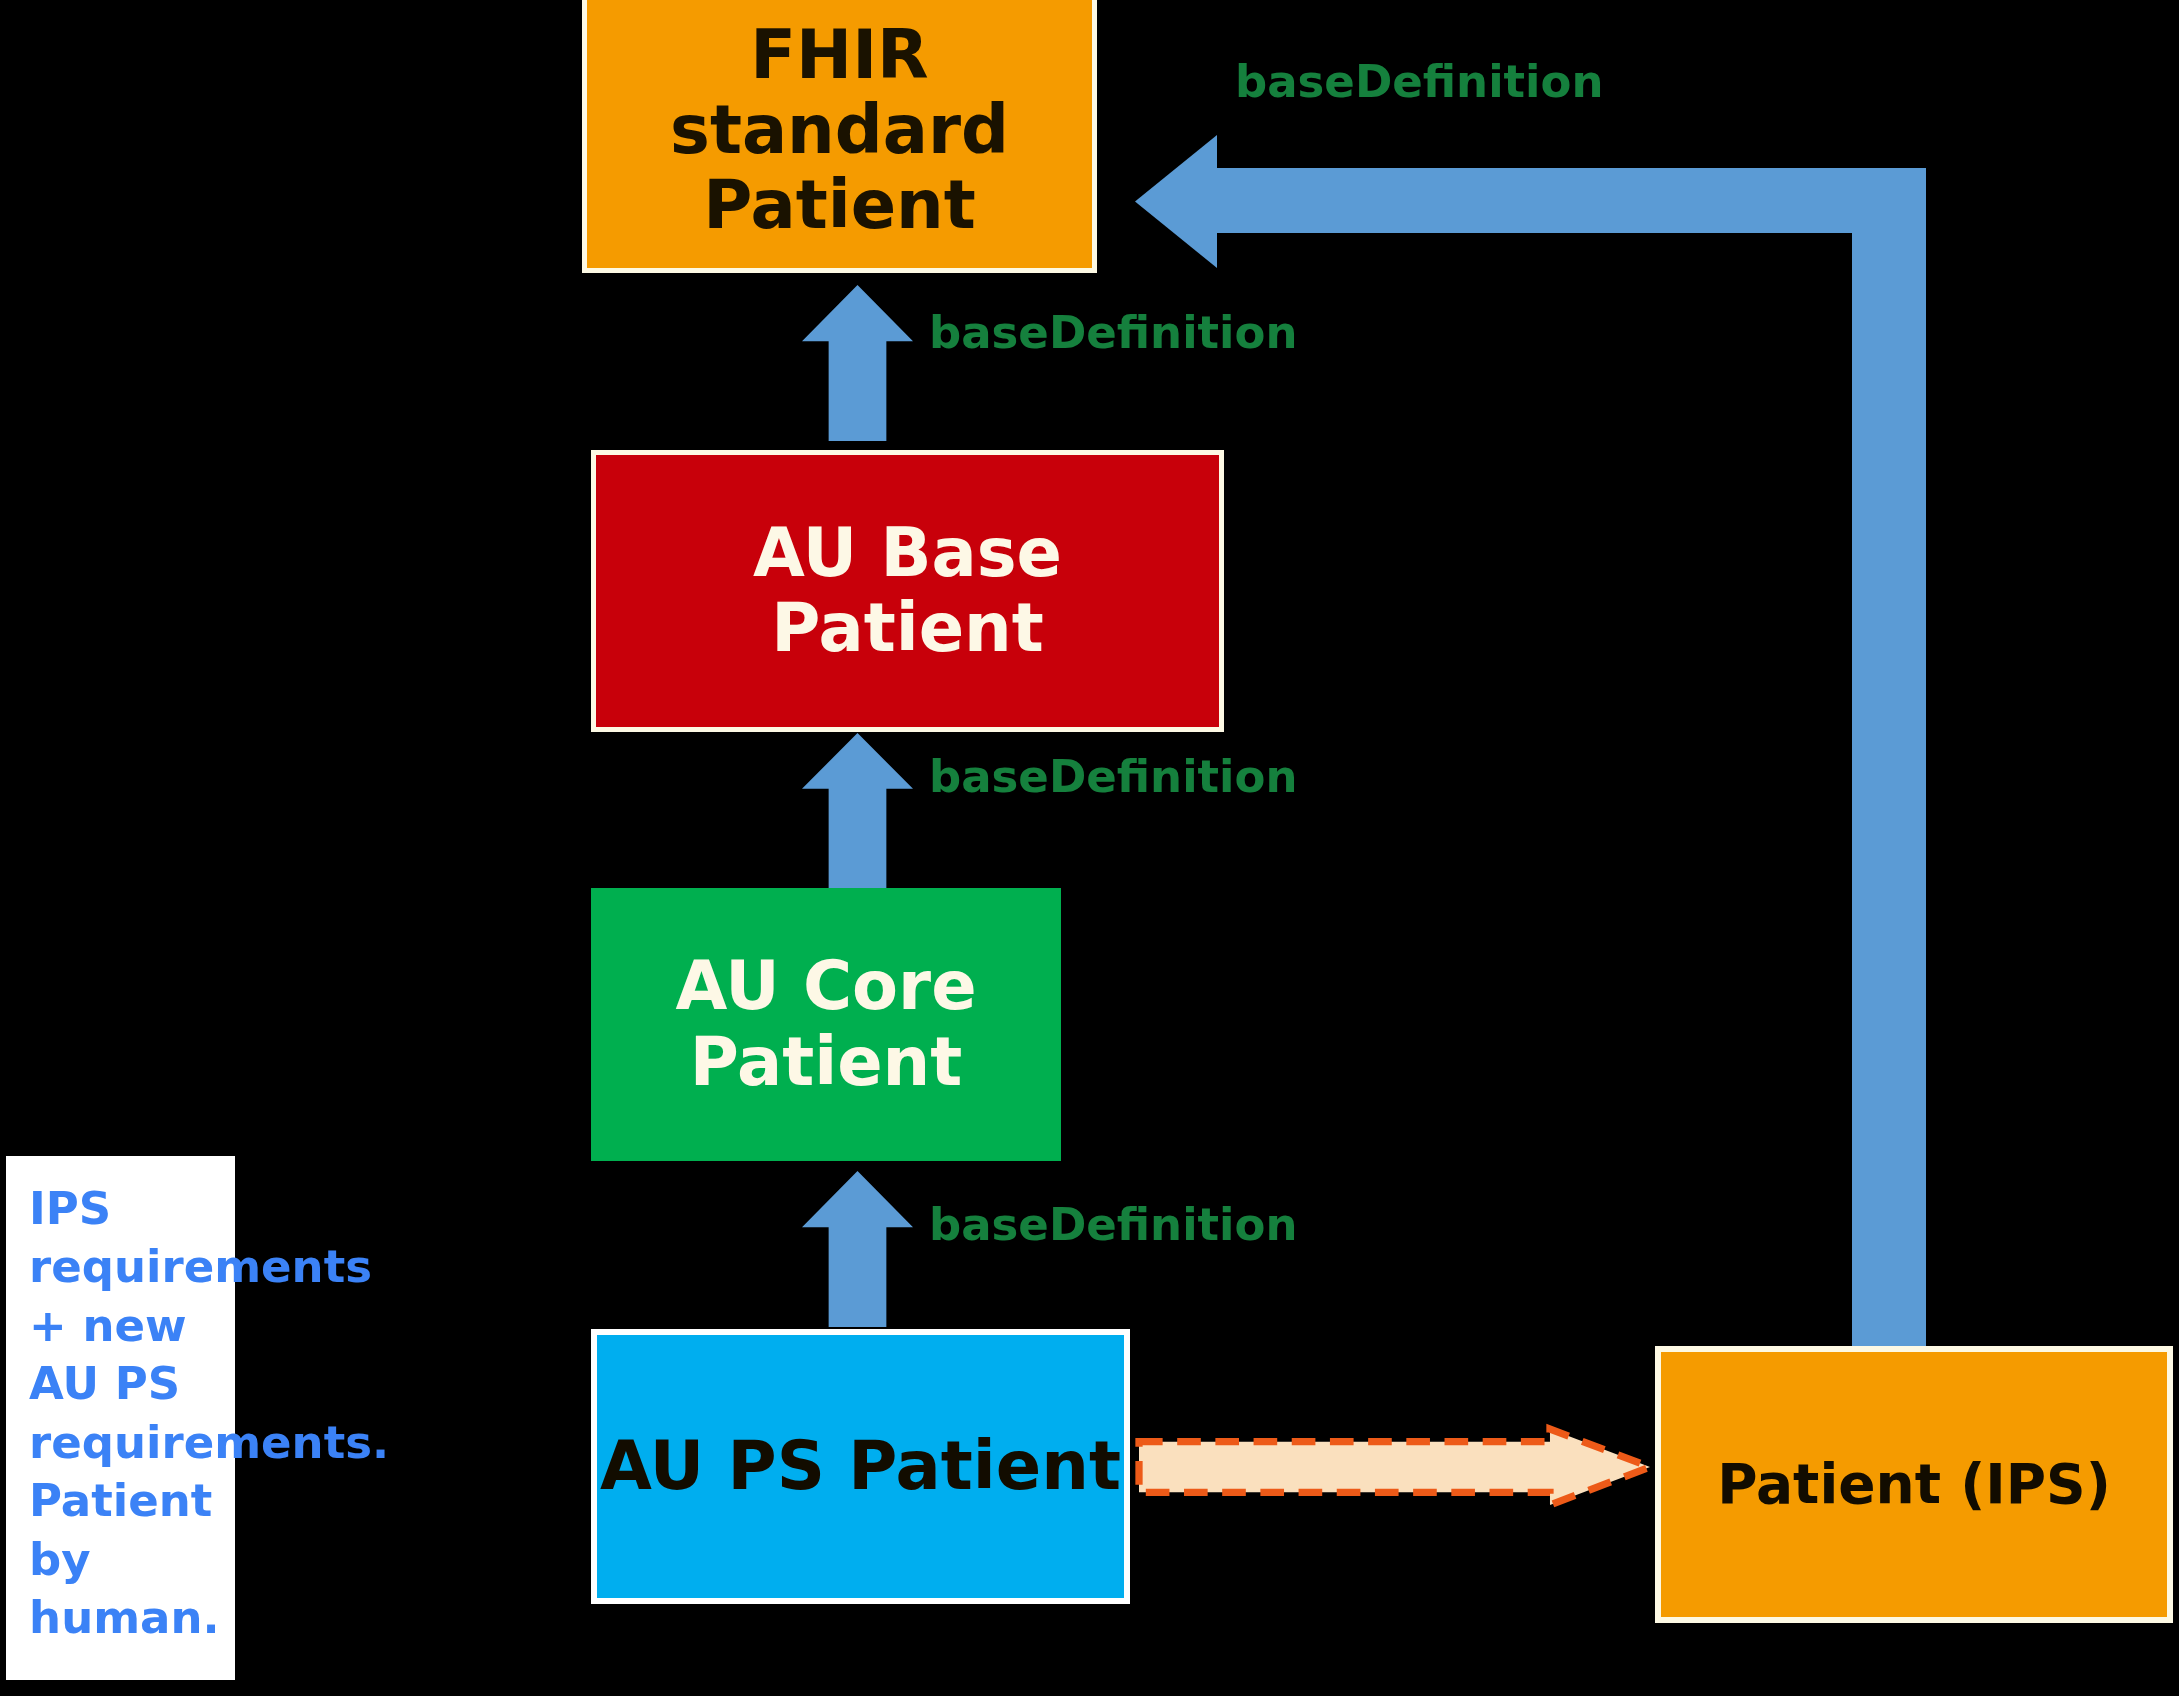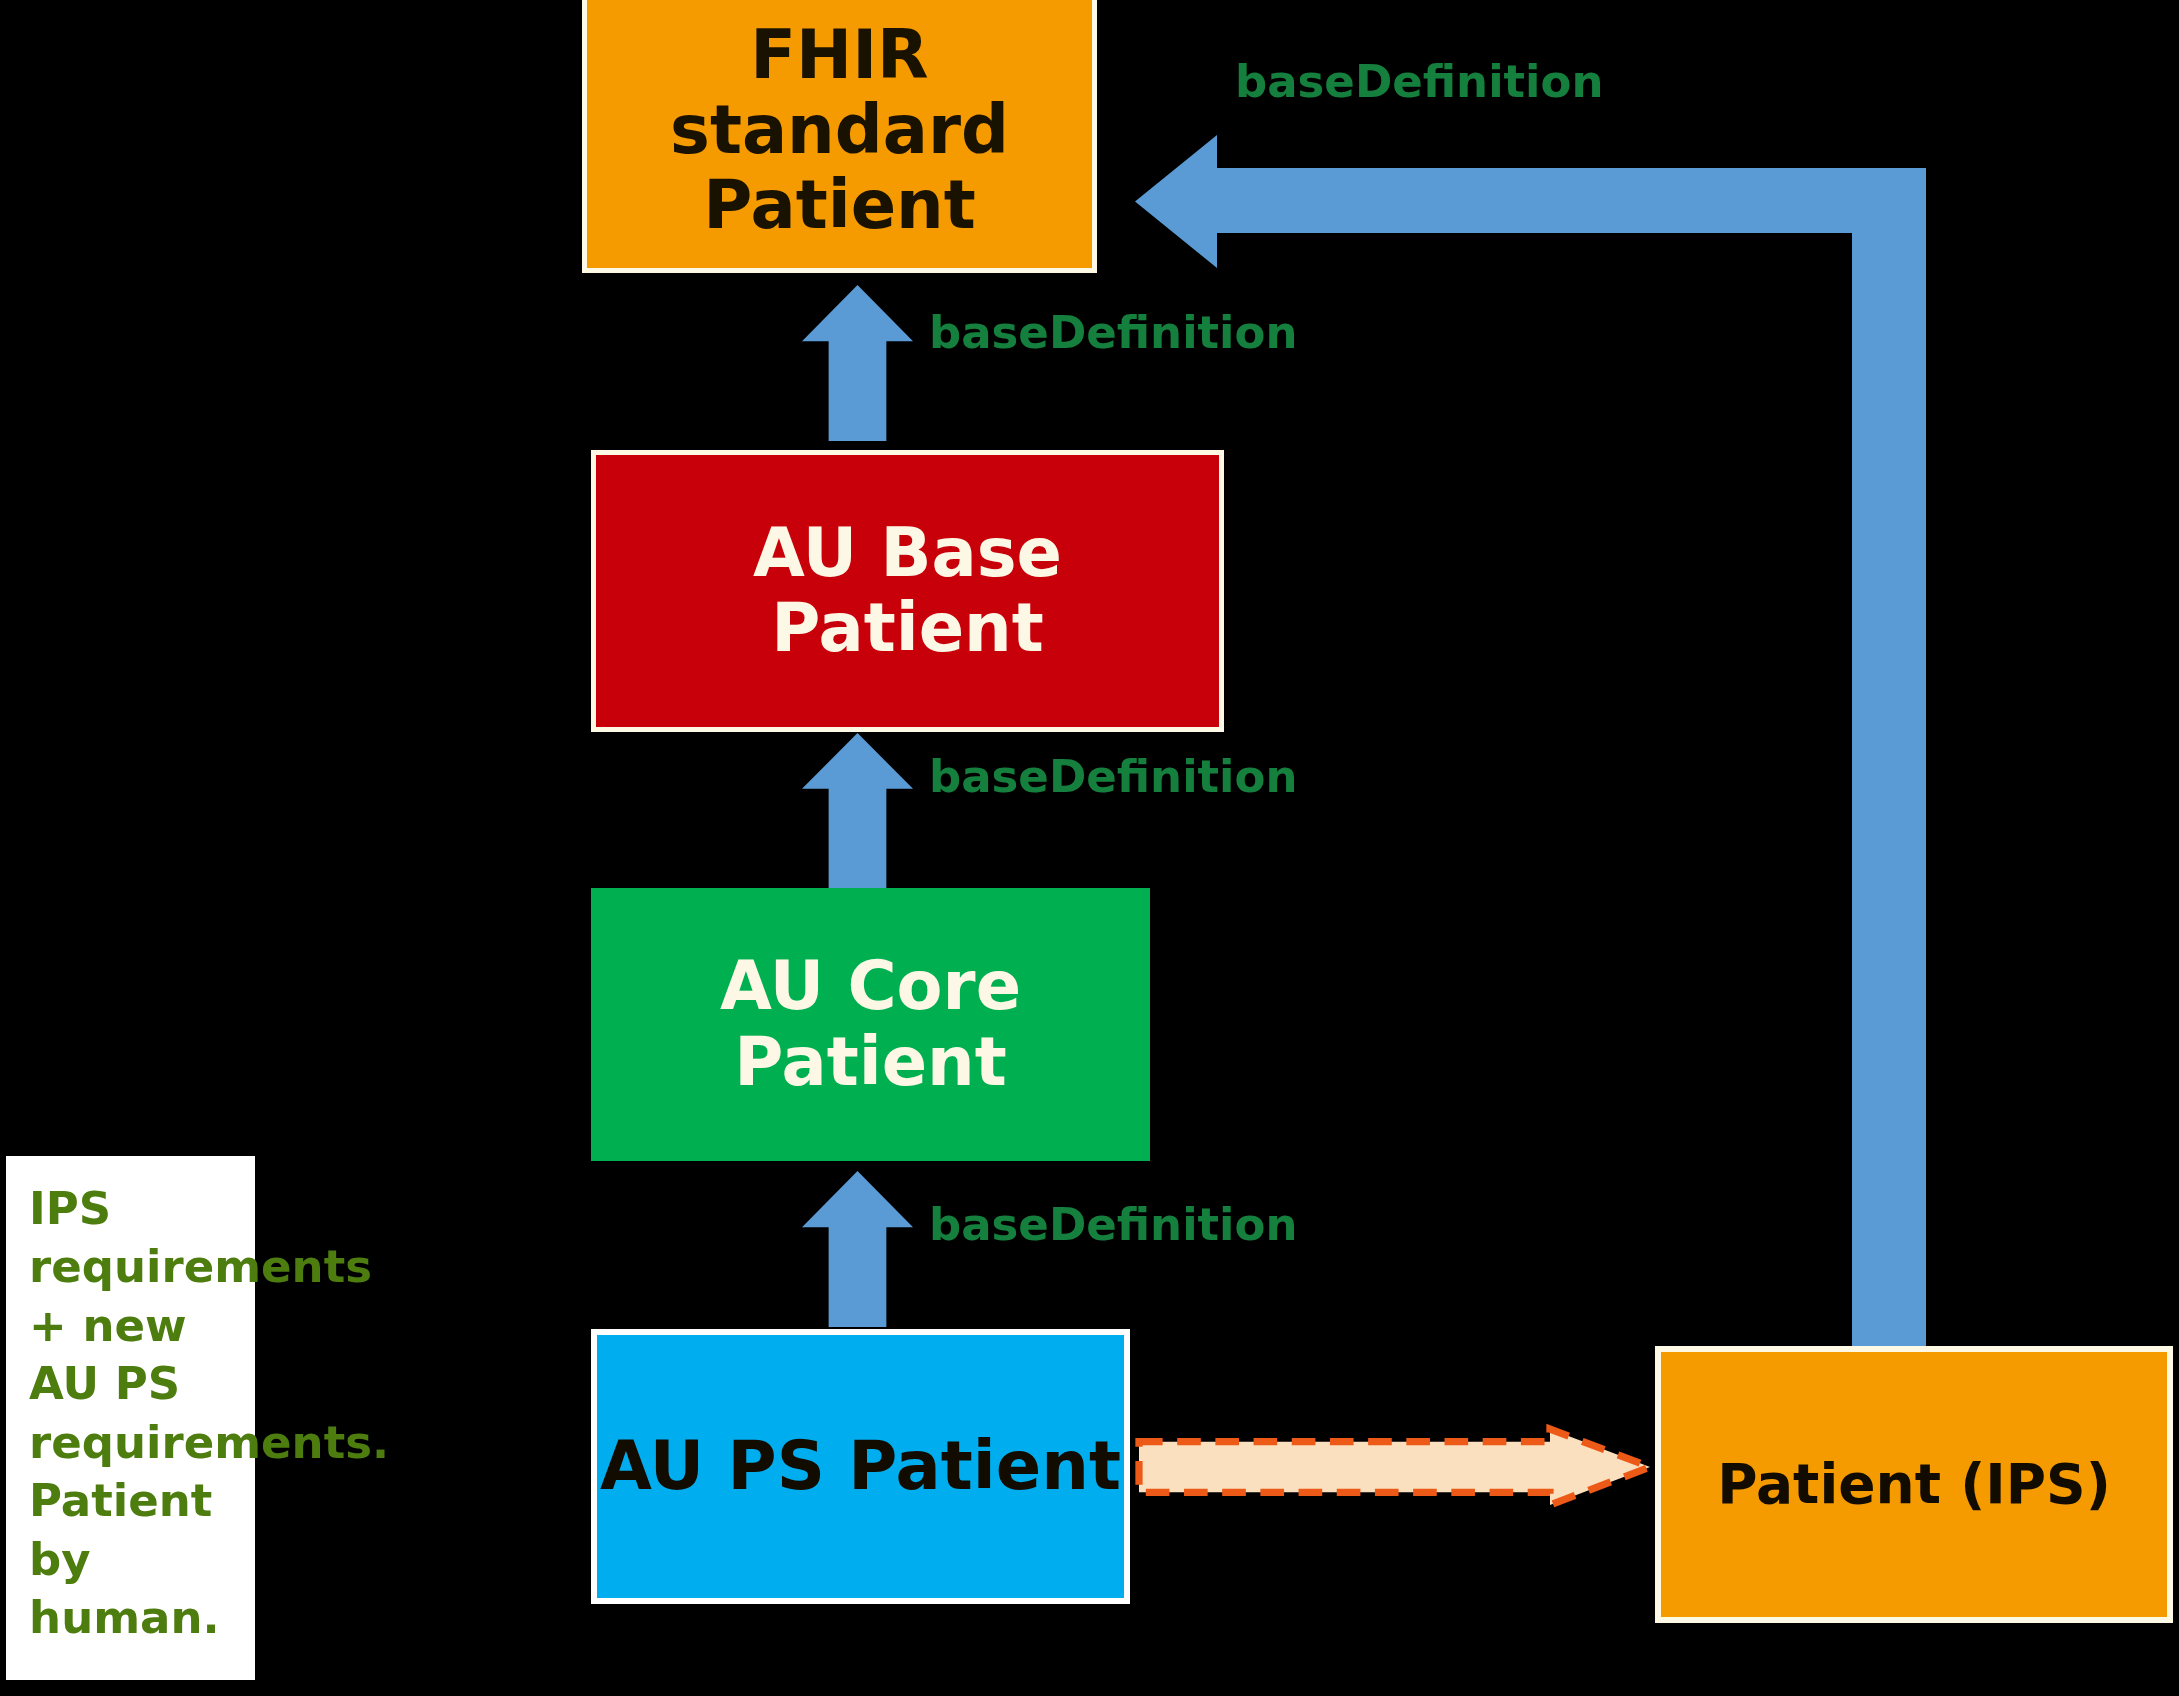--- a/index.html
+++ b/index.html
@@ -16,21 +16,21 @@
   #n-fhir{left:582px;top:-7.3px;width:515px;height:280px;
           background:#F59B00;border:5.5px solid #FDF9E4;border-top:none;
           color:#1A1200;font-size:67px;}
 
   
   #n-aubase{left:591px;top:450px;width:633px;height:282px;
             background:#C8000A;border:5.5px solid #FDF9E4;
             color:#FDF8E6;font-size:67px;}
 
   
-  #n-aucore{left:591px;top:888px;width:559px;height:273px;
+  #n-aucore{left:591px;top:888px;width:470px;height:273px;
             background:#00AF4F;border:none;
             color:#FDF8E6;font-size:67px;}
 
   
   #n-aups{left:591px;top:1329px;width:539px;height:275px;
           background:#00AEEF;border:6.4px solid #FFFFFF;
           color:#120C00;font-size:67px;align-items:center;}
 
   
   #n-ips{left:1655px;top:1346px;width:518px;height:277px;
@@ -59,22 +59,22 @@
 
   
   .rel{position:absolute;color:#15803d;font-size:45px;white-space:nowrap;}
   #lbl-1{left:1235px;top:55px;}
   #lbl-2{left:929px;top:306px;}
   #lbl-3{left:929px;top:750px;}
   #lbl-4{left:929px;top:1198px;}
   #lbl-cwp{left:1139px;top:1509px;}
 
   
-  #callout{position:absolute;left:5.5px;top:1156px;width:249px;height:524px;
-           background:#FFFFFF;color:#4d7c0f;font-size:45px;line-height:1.30;
+  #callout{position:absolute;left:5.5px;top:1156px;width:229px;height:524px;
+           background:#FFFFFF;color:#3b82f6;font-size:45px;line-height:1.30;
            padding:23.6px 12.7px 0 23.6px;box-sizing:border-box;}
   #callout-tail{position:absolute;left:227px;top:1346px;width:209px;height:264px;
                 pointer-events:none;}
   #callout-tail svg{display:block;width:100%;height:100%;overflow:visible;}
 </style>
 </head>
 <body>
 
 <div id="canvas">
 

